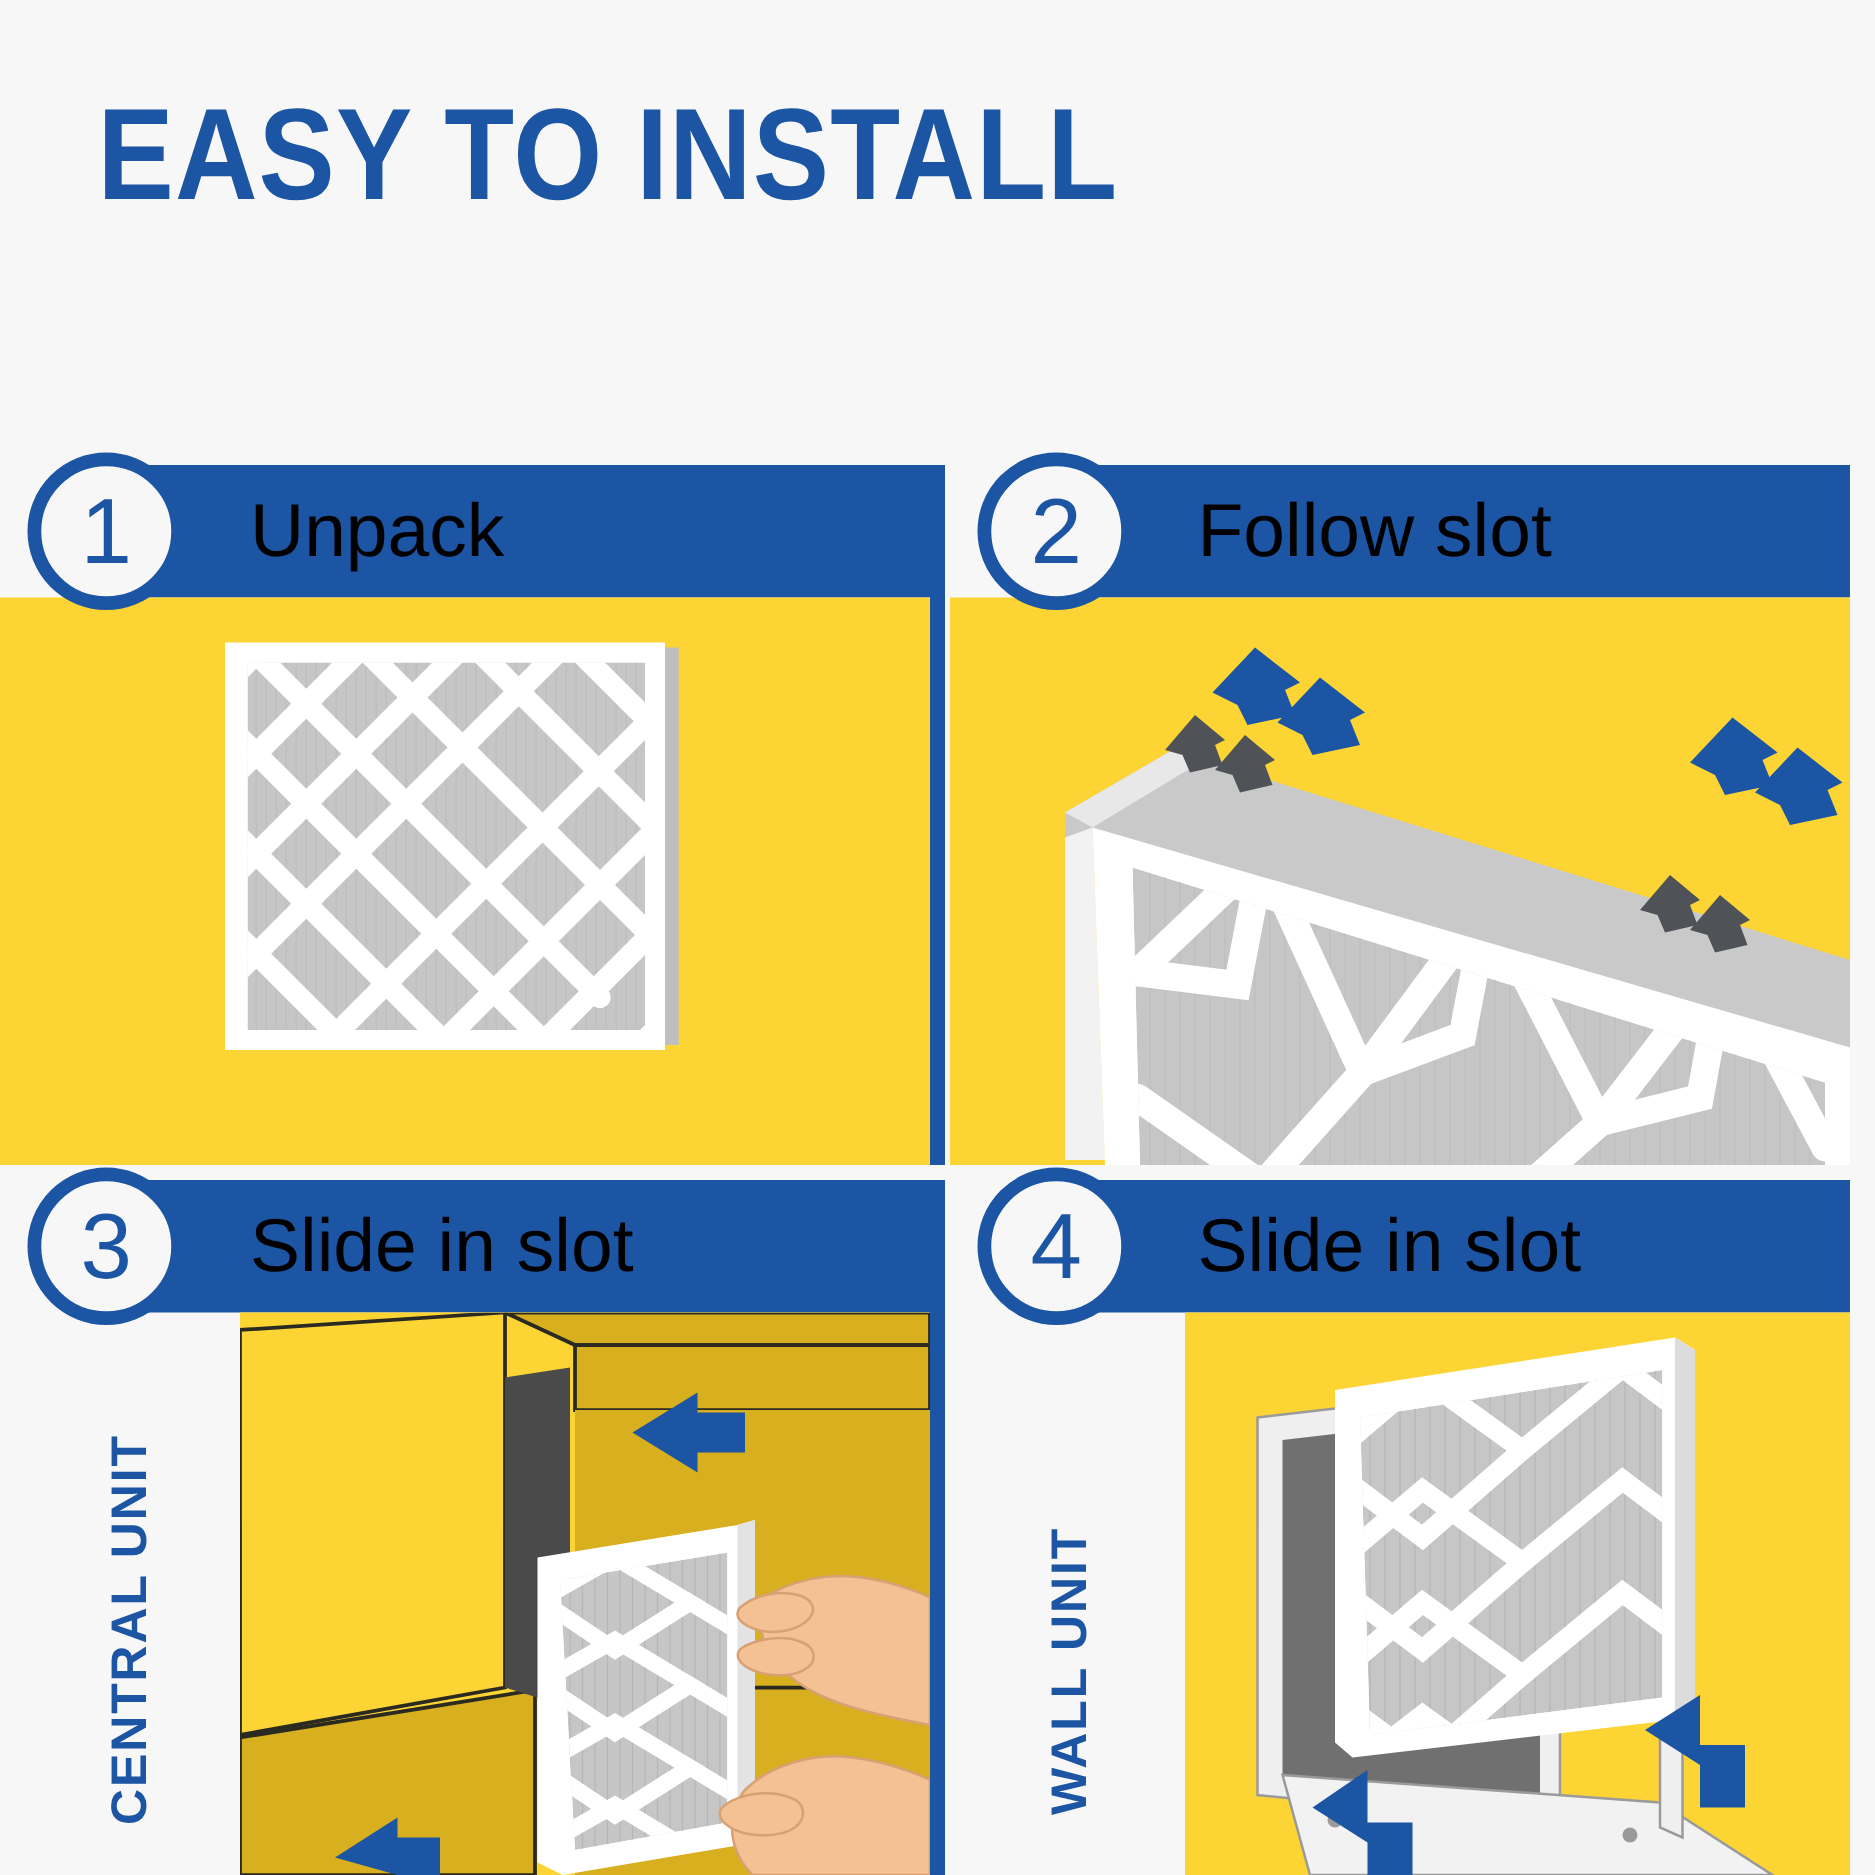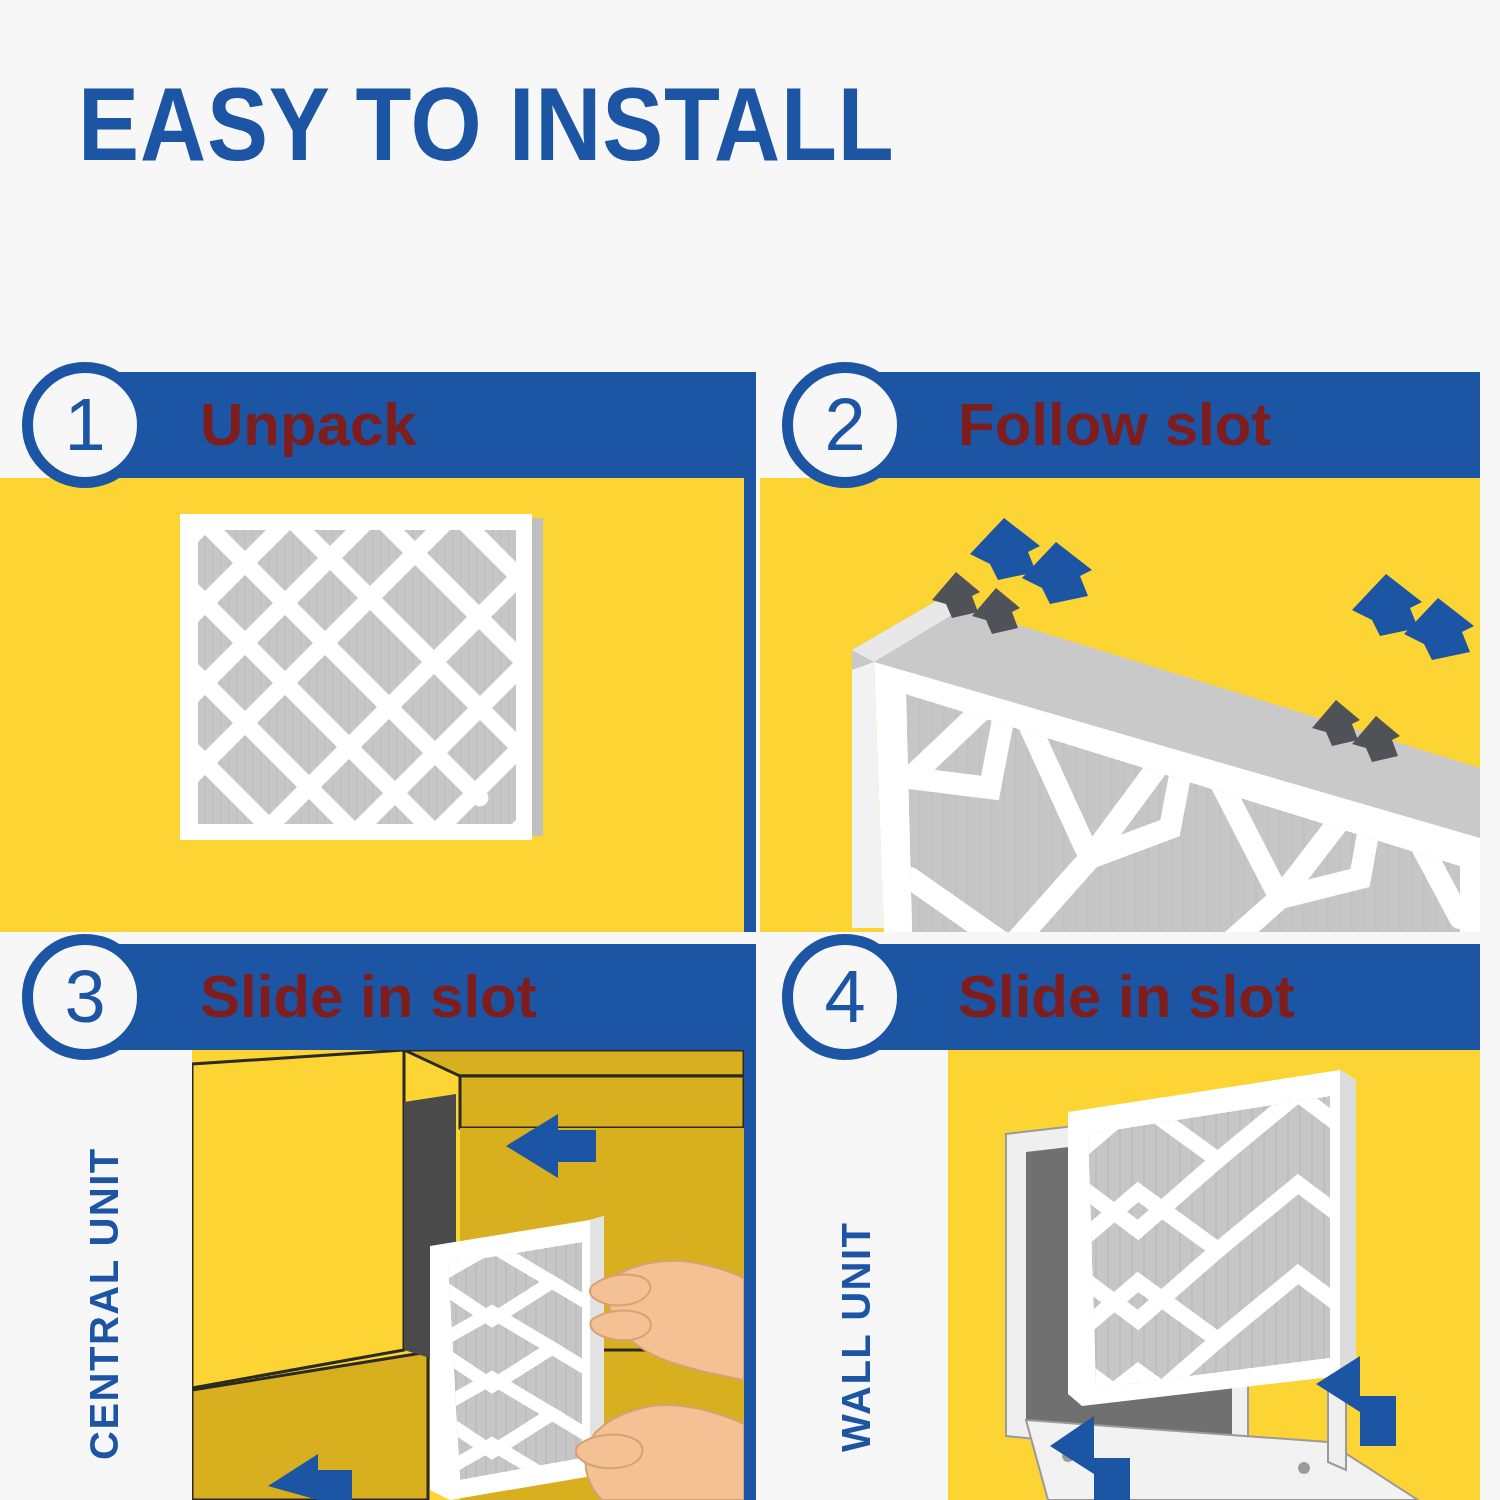--- a/index.html
+++ b/index.html
@@ -26,25 +26,25 @@
 
   
   .panel{position:absolute;}
   .banner{
     position:absolute;
     background:#1B55A3;
     height:106px;
   }
   .banner-label{
     position:absolute;
-    color:#7f1d1d;
+    color:#000000;
     font-size:60px;
     line-height:106px;
     white-space:nowrap;
-    font-weight:bold;
+    font-weight:normal;
     text-align:center;
   }
   .step-circle{
     position:absolute;
     width:126px;height:126px;
     border-radius:50%;
     background:#F7F7F7;
     border:11px solid #1B55A3;
     box-sizing:border-box;
     z-index:6;

